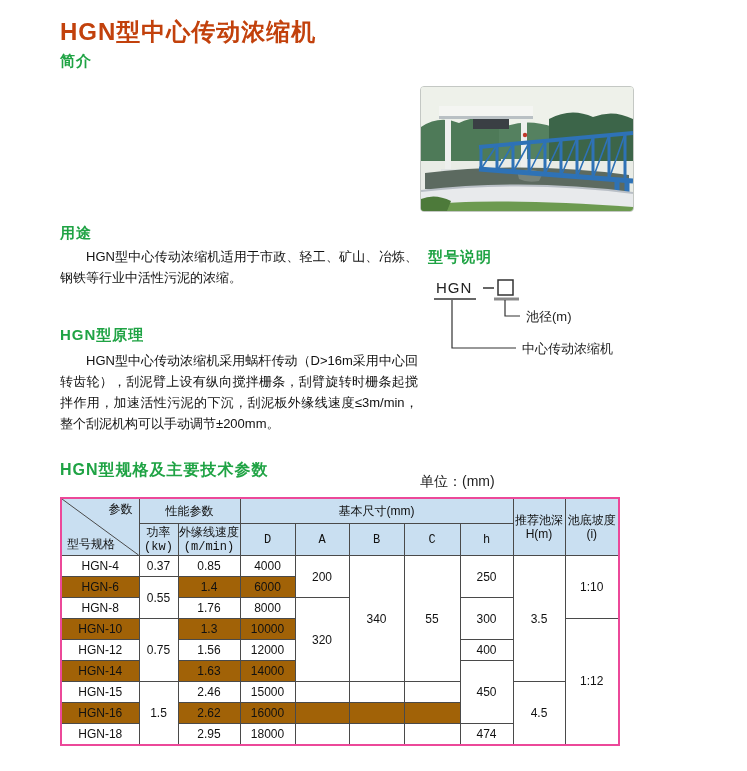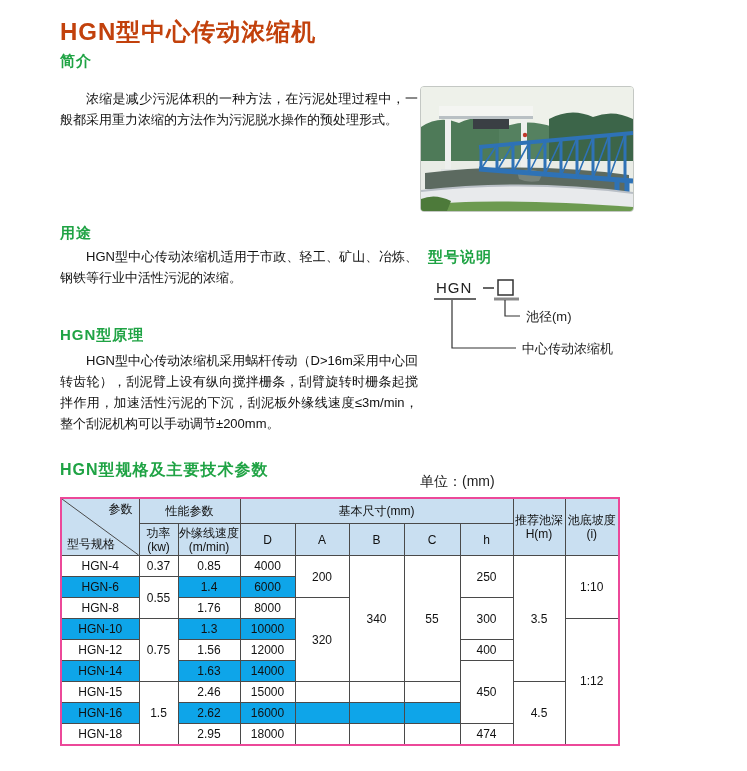--- a/index.html
+++ b/index.html
@@ -25,38 +25,37 @@
   .unit-note{position:absolute;left:420px;top:473px;width:205px;
              font-size:14px;color:#222;}
 
   
   .spec-table{position:absolute;left:60px;top:497px;border-collapse:collapse;
               table-layout:fixed;width:558px;border:2px solid #ec4899;}
   .spec-table td{border:1px solid #4a4a4a;text-align:center;vertical-align:middle;
                  font-size:12px;padding:0;color:#111;white-space:pre-line;line-height:14px;}
   .spec-table thead td{background:#c9dff1;}
   .spec-table tr.hr1 td{height:24px;}
-  .spec-table tr.hr2 td{height:30px;}
+  .spec-table tr.hr2 td{height:30px;font-family:Liberation Mono, monospace;}
   .spec-table tbody tr{height:21px;}
-  .spec-table td.stripe{background:#0ea5e9;}
+  .spec-table td.stripe{background:#a16207;}
   .corner{position:relative;}
   .corner svg{position:absolute;left:0;top:0;width:100%;height:100%;}
   .corner .c-top{position:absolute;top:3px;right:6px;font-size:12px;}
   .corner .c-bottom{position:absolute;bottom:4px;left:5px;font-size:12px;}
 </style>
 </head>
 <body>
 
 <div class="page">
 
   <div class="page-title">HGN型中心传动浓缩机</div>
 
   <div class="sec-head" style="left:60px;top:52px;">简介</div>
   <div class="body-text" style="top:88px;">
-    <p>浓缩是减少污泥体积的一种方法，在污泥处理过程中，一般都采用重力浓缩的方法作为污泥脱水操作的预处理形式。</p>
   </div>
 
   <div class="sec-head" style="left:60px;top:224px;">用途</div>
   <div class="body-text" style="top:246px;">
     <p>HGN型中心传动浓缩机适用于市政、轻工、矿山、冶炼、钢铁等行业中活性污泥的浓缩。</p>
   </div>
 
   <div class="sec-head" style="left:60px;top:326px;">HGN型原理</div>
   <div class="body-text" style="top:350px;">
     <p>HGN型中心传动浓缩机采用蜗杆传动（D&gt;16m采用中心回转齿轮），刮泥臂上设有纵向搅拌栅条，刮臂旋转时栅条起搅拌作用，加速活性污泥的下沉，刮泥板外缘线速度≤3m/min，整个刮泥机构可以手动调节±200mm。</p>

